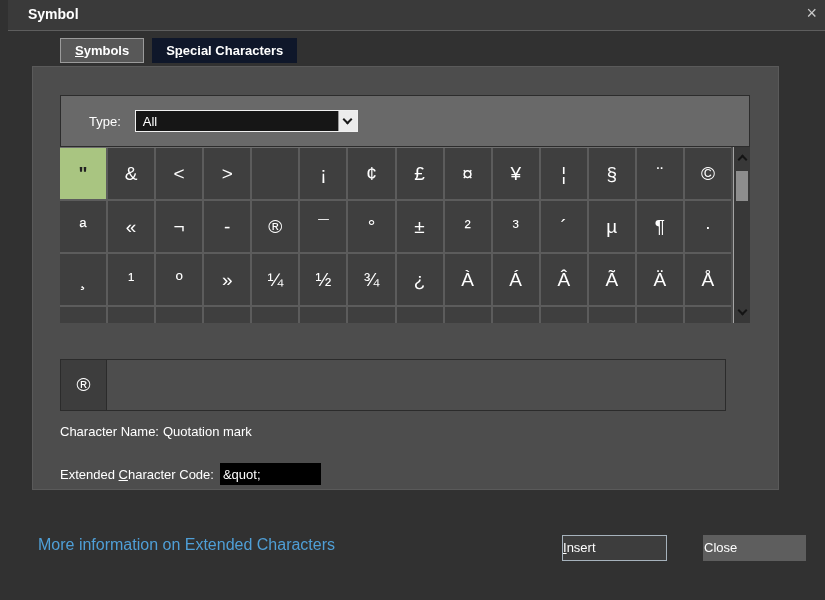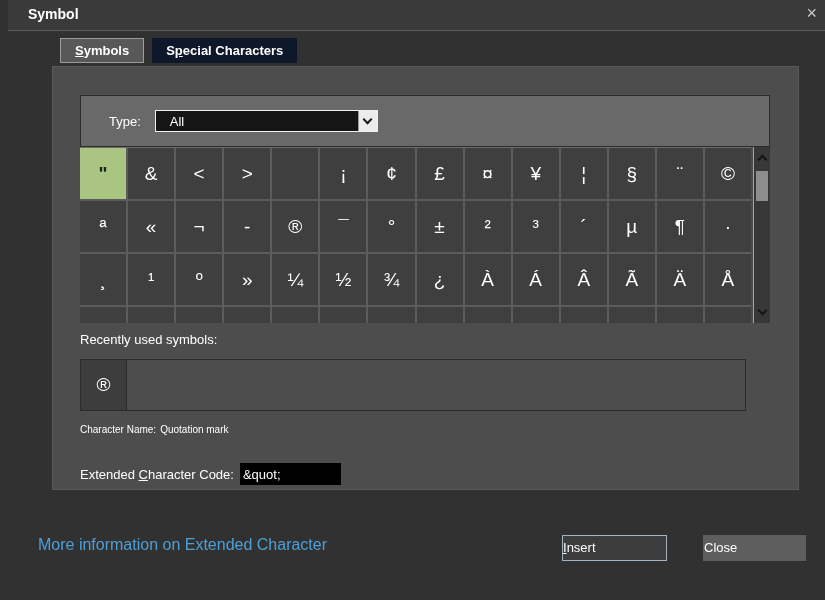--- a/index.html
+++ b/index.html
@@ -13,29 +13,29 @@
     background:#3a3a3a; border-bottom:1px solid #5e5e5e; }
   .title { position:absolute; left:20px; top:6px; font-size:14px; font-weight:bold; }
   .close { position:absolute; right:16px; top:3px; font-size:18px; color:#c9c9c9; cursor:default; }
 
   .tabs { position:absolute; left:40px; top:38px; display:flex; gap:8px;margin-left:20px; }
   .tab { height:25px; line-height:25px; padding:0 14px; font-size:13px; font-weight:bold;
     background:#0f172a; color:#fff; cursor:default; }
   .tab.selected { background:#585858; border:1px solid #9b9b9b; line-height:23px; }
   .u { text-decoration:underline; }
 
-  .page { position:absolute; left:52px; top:66px; width:747px; height:424px;
+  .page { position:absolute; left:32px; top:66px; width:747px; height:424px;
     background:#4d4d4d; border:1px solid #5a5a5a; }
 
   .type-band { position:absolute; left:27px; top:28px; width:690px; height:52px;
     background:#696969; border:1px solid #2c2c2c; display:flex; align-items:center; }
   .type-label { margin-left:28px; font-size:13px; }
   .combo { margin-left:14px; width:223px; height:22px; background:#161616;
     border:1px solid #f0f0f0; position:relative; display:flex; align-items:center; }
-  .combo-value { padding-left:14px; font-size:13px; }
+  .combo-value { padding-left:7px; font-size:13px; }
   .combo-btn { position:absolute; right:0; top:0; bottom:0; width:19px; background:#ececec;
     display:flex; align-items:center; justify-content:center; border-left:1px solid #9a9a9a; }
   .chev { display:inline-block; width:7px; height:7px; border-style:solid; }
   .chev.down { border-width:0 2px 2px 0; border-color:#1a1a1a; transform:rotate(45deg); margin-top:-3px; }
   .chev.up   { border-width:2px 2px 0 0; border-color:#141414; transform:rotate(-45deg); margin-top:3px; }
 
   .grid-area { position:absolute; left:27px; top:80px; width:690px; height:176px; display:flex; }
   .grid { width:671px; height:176px; background:#5c5c5c; border-top:1px solid #6e6e6e;
     display:grid; grid-template-columns:repeat(14,1fr); grid-auto-rows:51px; gap:2px; overflow:hidden; }
   .cell { background:#3f3f3f; display:flex; align-items:center; justify-content:center;
@@ -50,21 +50,21 @@
     display:flex; align-items:center; justify-content:center; }
   .sb-down .chev { border-width:0 2px 2px 0; border-color:#141414; transform:rotate(45deg); margin-top:-3px; }
   .sb-thumb { position:absolute; top:24px; left:2px; right:2px; height:30px; background:#8d8d8d; }
 
   .recent-label { position:absolute; left:27px; top:265px; font-size:13px; }
   .recent-box { position:absolute; left:27px; top:292px; width:666px; height:52px;
     border:1px solid #2b2b2b; }
   .recent-cell { width:46px; height:100%; background:#3d3d3d; border-right:1px solid #2b2b2b;
     display:flex; align-items:center; justify-content:center; font-size:19px; }
 
-  .char-name { position:absolute; left:27px; top:357px; font-size:10px; }
+  .char-name { position:absolute; left:27px; top:357px; font-size:13px; }
   .char-name span { margin-right:4px; }
 
   .ext-row { position:absolute; left:27px; top:396px; font-size:13px;
     display:flex; align-items:center; height:22px;justify-content:space-between; }
   .ext-input { margin-left:6px; width:101px; height:22px; background:#000; border:none;
     color:#fff; font-size:13px; font-family:inherit; padding:0 3px; outline:none; }
 
   .footer-link { position:absolute; left:38px; top:536px; font-size:16px; color:#4f9fd7; cursor:default; }
   .btn { position:absolute; top:535px; height:26px; font-size:13px; color:#fff;
     line-height:24px; cursor:default; }
@@ -159,31 +159,30 @@
       <span class="sb-up">
           <span class="chev up"></span>
         </span>
       <span class="sb-thumb"></span>
       <span class="sb-down">
           <span class="chev"></span>
         </span>
     </div>
   </div>
 
-  <div class="recent-label">Recently used symbols:</div>
   <div class="recent-box">
     <div class="recent-cell">®</div>
   </div>
 
   <div class="char-name">
     <span>Character Name:</span><span>Quotation mark</span>
   </div>
 
   <div class="ext-row">
     <span><span>Extended </span><span class="u">C</span><span>haracter Code:</span></span>
     <input class="ext-input" value="&amp;quot;" style="">
   </div>
 
 </div>
 
-<div class="footer-link">More information on Extended Character</div>
+<div class="footer-link">More information on Extended Characters</div>
 <div class="btn btn-insert"><span></span><span class="u">I</span><span>nsert</span></div>
 <div class="btn btn-close">Close</div>
 
 </body></html>

